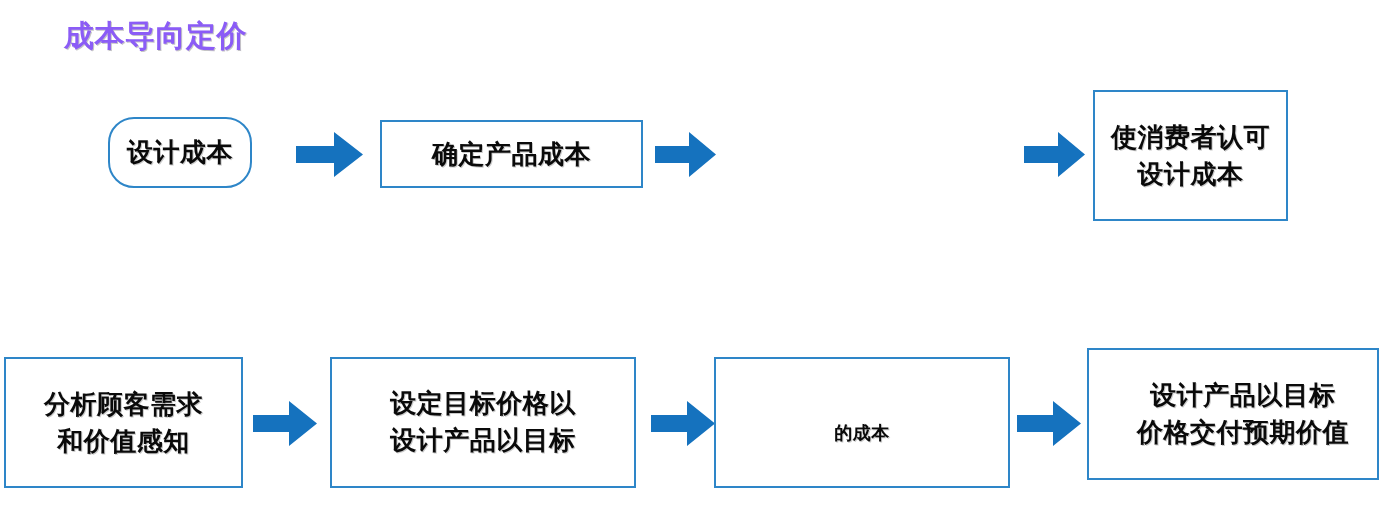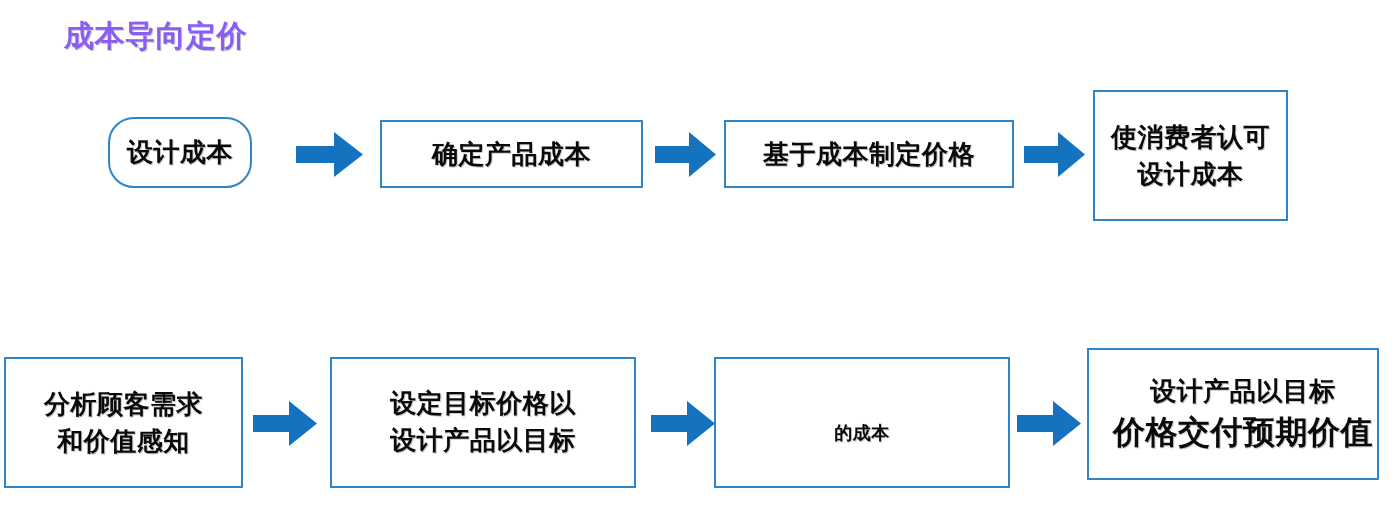--- a/index.html
+++ b/index.html
@@ -78,23 +78,20 @@
   <div class="flow-box" style="left:380px; top:120px; width:263px; height:68px;">
     <div class="line" style="font-size:26px;">确定产品成本</div>
   </div>
 
   <span class="arrow" style="left:655px; top:129px; width:61px; height:51px;">
     <svg viewBox="0 0 61 51" preserveAspectRatio="none" aria-hidden="true">
       <polygon points="0,17 34,17 34,3 61,25.5 34,48 34,34 0,34" fill="#1572be"></polygon>
     </svg>
   </span>
 
-  <div class="flow-box" style="left:724px; top:120px; width:290px; height:68px;">
-    <div class="line" style="font-size:26px;">基于成本制定价格</div>
-  </div>
 
   <span class="arrow" style="left:1024px; top:129px; width:61px; height:51px;">
     <svg viewBox="0 0 61 51" preserveAspectRatio="none" aria-hidden="true">
       <polygon points="0,17 34,17 34,3 61,25.5 34,48 34,34 0,34" fill="#1572be"></polygon>
     </svg>
   </span>
 
   <div class="flow-box" style="left:1093px; top:90px; width:195px; height:131px;">
     <div class="line" style="font-size:26px;">使消费者认可</div>
     <div class="line" style="font-size:26px;">设计成本</div>
@@ -128,16 +125,16 @@
   </div>
 
   <span class="arrow" style="left:1017px; top:398px; width:64px; height:51px;">
     <svg viewBox="0 0 64 51" preserveAspectRatio="none" aria-hidden="true">
       <polygon points="0,17 36,17 36,3 64,25.5 36,48 36,34 0,34" fill="#1572be"></polygon>
     </svg>
   </span>
 
   <div class="flow-box" style="left:1087px; top:348px; width:292px; height:132px;padding-left:20px;">
     <div class="line" style="font-size:26px;">设计产品以目标</div>
-    <div class="line" style="font-size:32px;">价格交付预期价值</div>
+    <div class="line" style="font-size:26px;">价格交付预期价值</div>
   </div>
 
 </div>
 
 </body></html>

